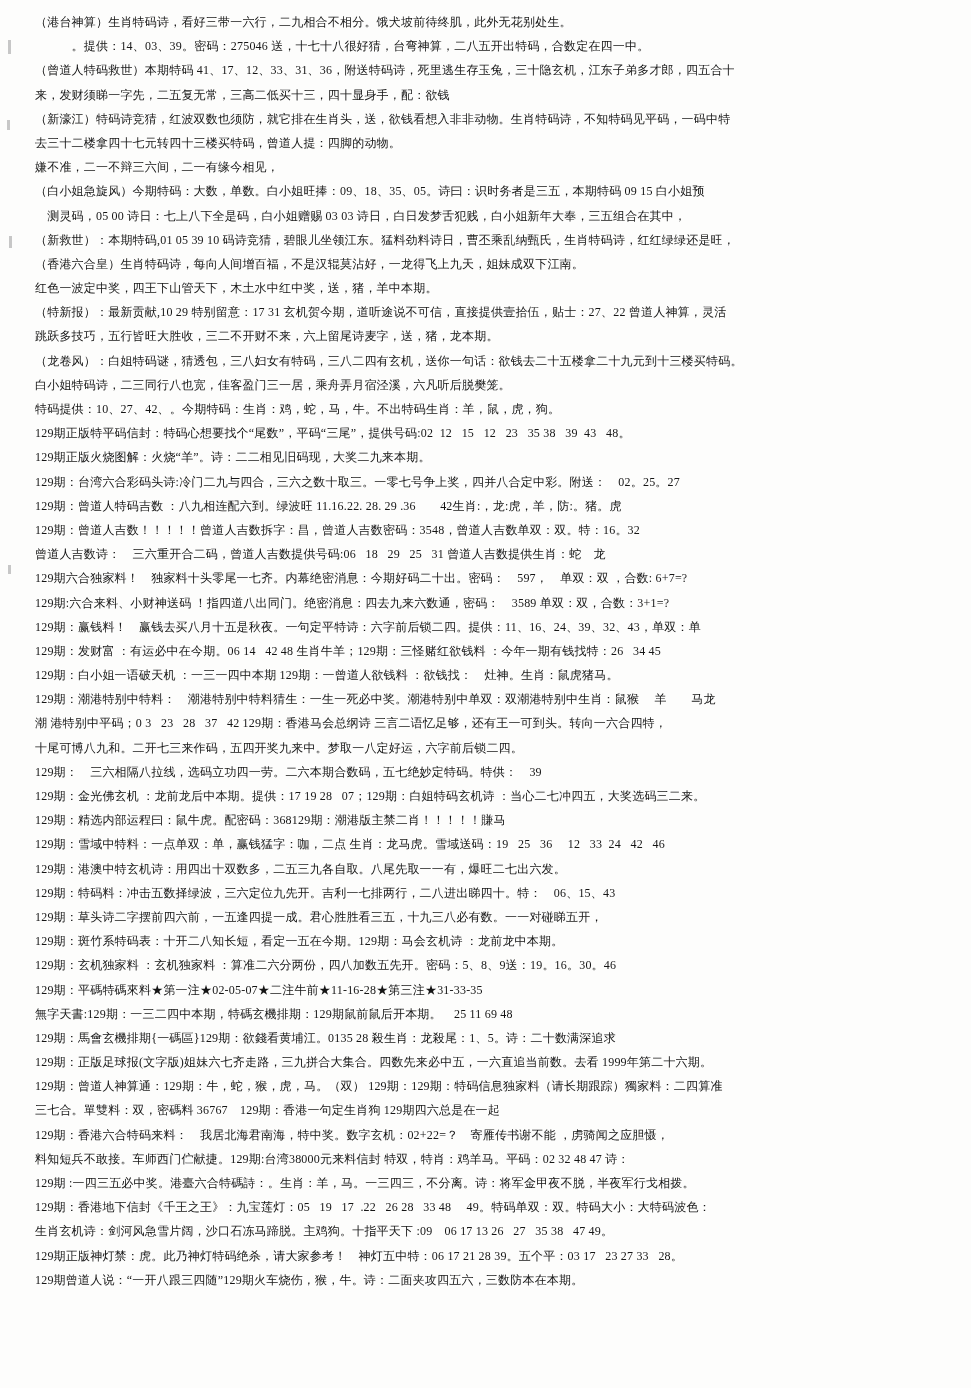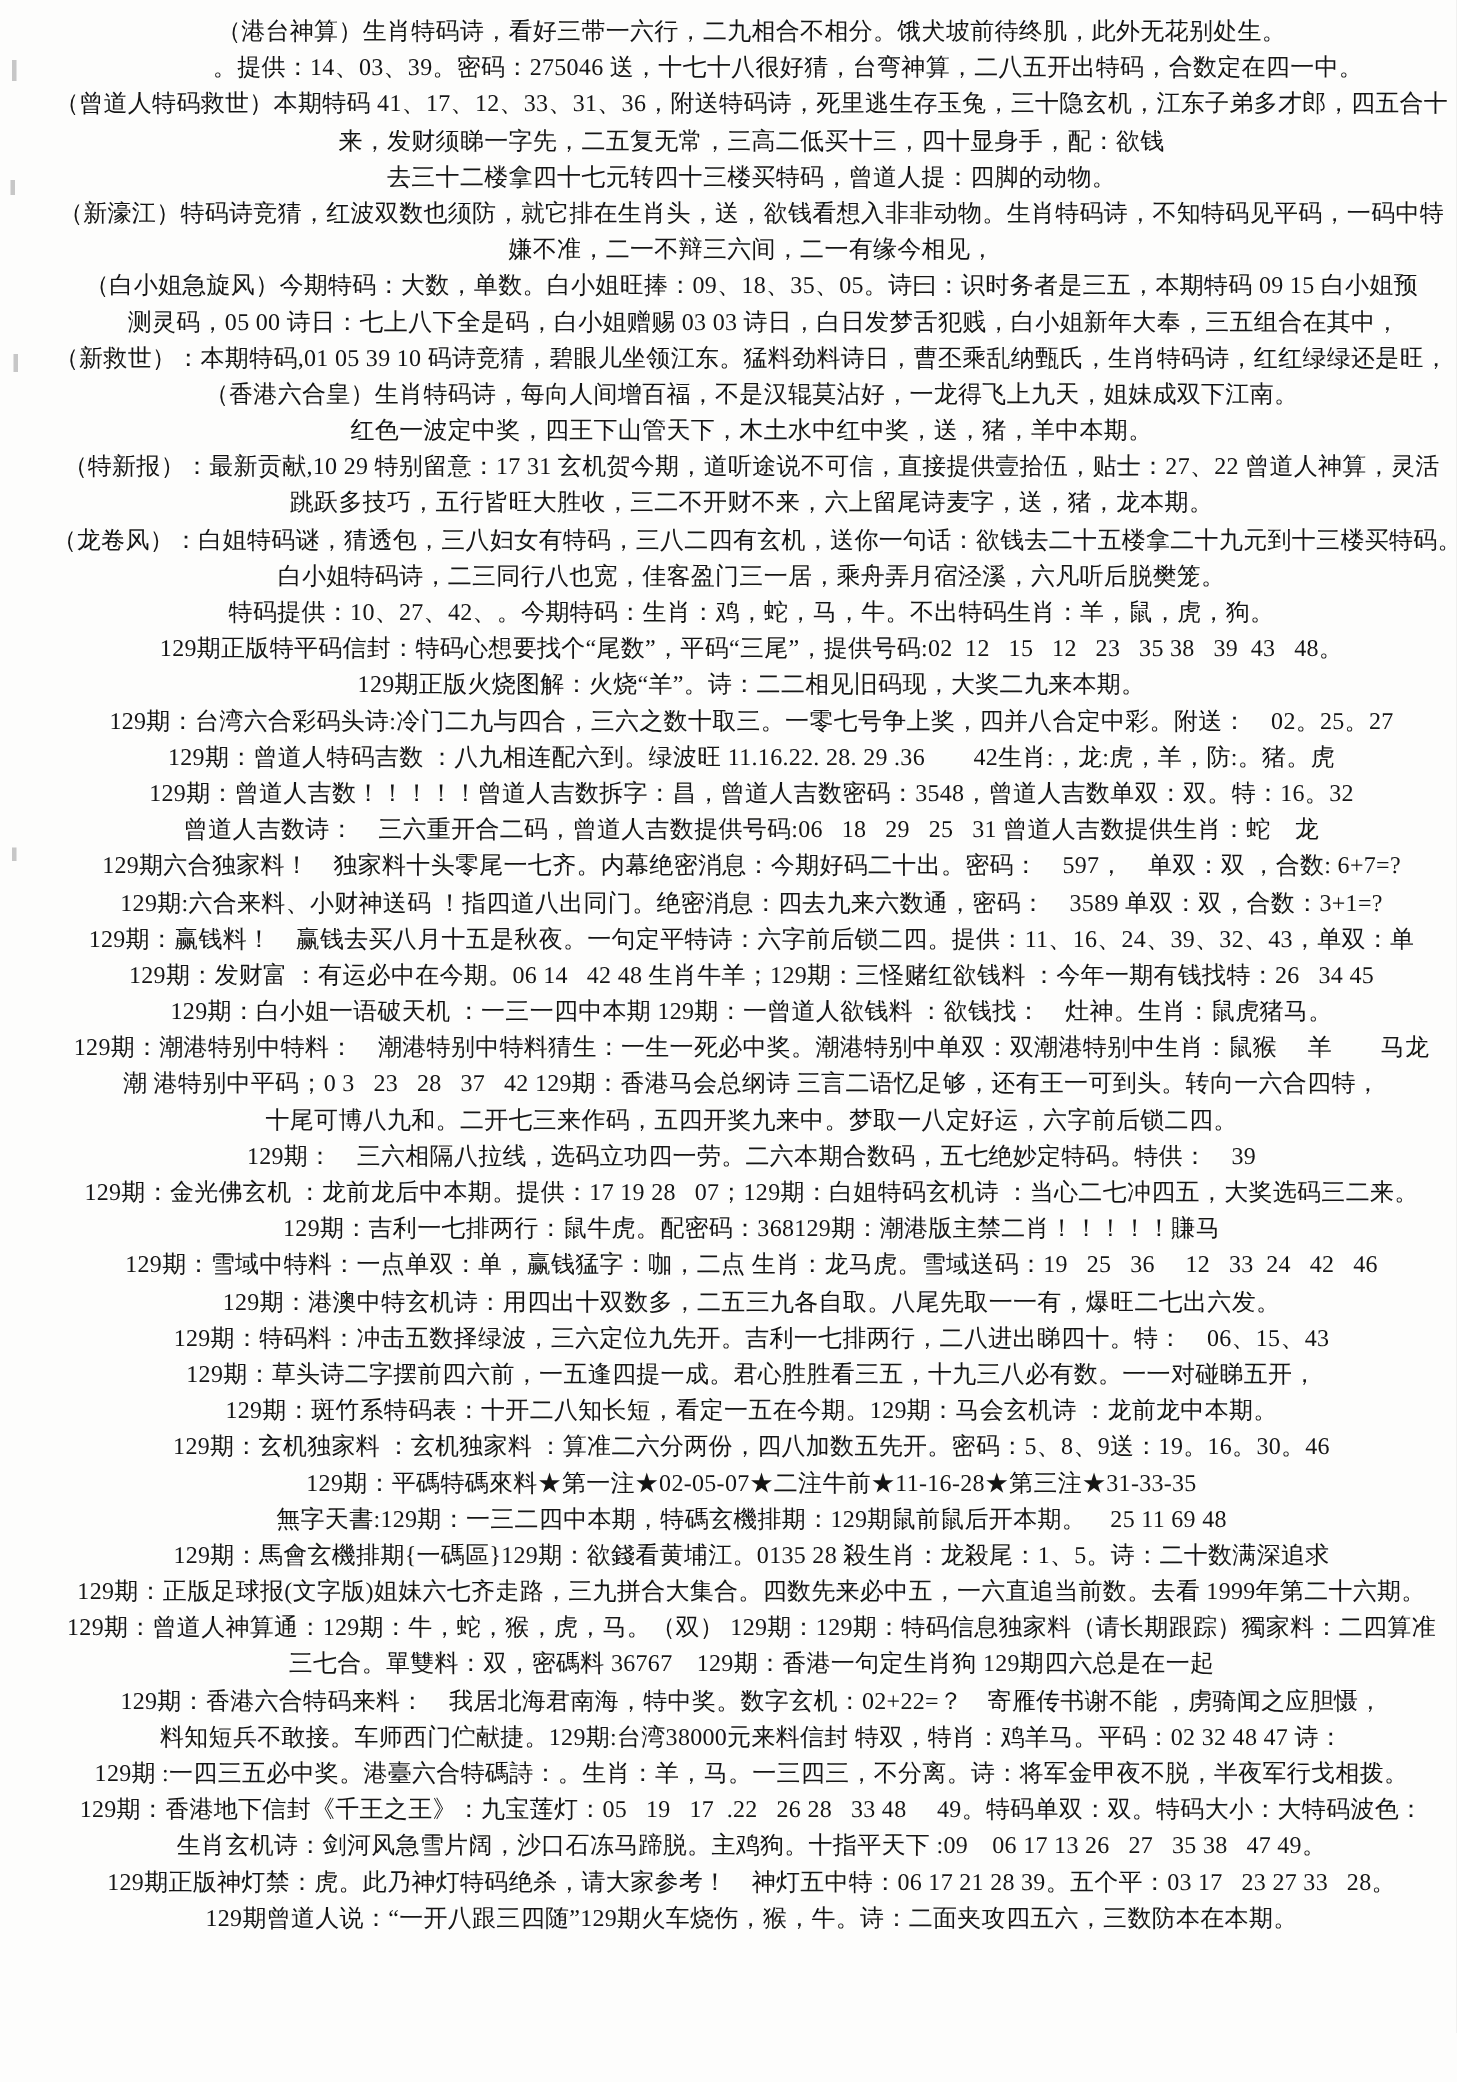--- a/index.html
+++ b/index.html
@@ -18,27 +18,26 @@
   }
   .text-block {
     position: absolute;
     left: 35px;
     top: 10px;
     right: 4px;
   }
   .line {
     height: 24.2px;
     line-height: 24.2px;
-    font-size: 16px;
+    font-size: 12px;
     color: #151515;
     white-space: pre;
     overflow: visible;
     letter-spacing: 0.2px;
     font-weight: 500;
-    text-align: center;
   }
   
   .artifact {
     position: absolute;
     background: #9a9a9a;
     opacity: 0.55;
   }
   .artifact.a1 { left: 8px; top: 40px;  width: 3px; height: 14px; }
   .artifact.a2 { left: 7px; top: 120px; width: 3px; height: 10px; }
   .artifact.a3 { left: 9px; top: 236px; width: 3px; height: 12px; }
@@ -50,22 +49,22 @@
 <div class="page">
   <span class="artifact a1"></span>
   <span class="artifact a2"></span>
   <span class="artifact a3"></span>
   <span class="artifact a4"></span>
   <div class="text-block" id="text-block">
       <div class="line">（港台神算）生肖特码诗，看好三带一六行，二九相合不相分。饿犬坡前待终肌，此外无花别处生。</div>
       <div class="line">　　　。提供：14、03、39。密码：275046 送，十七十八很好猜，台弯神算，二八五开出特码，合数定在四一中。</div>
       <div class="line">（曾道人特码救世）本期特码 41、17、12、33、31、36，附送特码诗，死里逃生存玉兔，三十隐玄机，江东子弟多才郎，四五合十</div>
       <div class="line">来，发财须睇一字先，二五复无常，三高二低买十三，四十显身手，配：欲钱</div>
+      <div class="line">（新濠江）特码诗竞猜，红波双数也须防，就它排在生肖头，送，欲钱看想入非非动物。生肖特码诗，不知特码见平码，一码中特</div>
       <div class="line">去三十二楼拿四十七元转四十三楼买特码，曾道人提：四脚的动物。</div>
-      <div class="line">（新濠江）特码诗竞猜，红波双数也须防，就它排在生肖头，送，欲钱看想入非非动物。生肖特码诗，不知特码见平码，一码中特</div>
       <div class="line">嫌不准，二一不辩三六间，二一有缘今相见，</div>
       <div class="line">（白小姐急旋风）今期特码：大数，单数。白小姐旺捧：09、18、35、05。诗曰：识时务者是三五，本期特码 09 15 白小姐预</div>
       <div class="line">　测灵码，05 00 诗日：七上八下全是码，白小姐赠赐 03 03 诗日，白日发梦舌犯贱，白小姐新年大奉，三五组合在其中，</div>
       <div class="line">（新救世）：本期特码,01 05 39 10 码诗竞猜，碧眼儿坐领江东。猛料劲料诗日，曹丕乘乱纳甄氏，生肖特码诗，红红绿绿还是旺，</div>
       <div class="line">（香港六合皇）生肖特码诗，每向人间增百福，不是汉辊莫沾好，一龙得飞上九天，姐妹成双下江南。</div>
       <div class="line">红色一波定中奖，四王下山管天下，木土水中红中奖，送，猪，羊中本期。</div>
       <div class="line">（特新报）：最新贡献,10 29 特别留意：17 31 玄机贺今期，道听途说不可信，直接提供壹拾伍，贴士：27、22 曾道人神算，灵活</div>
       <div class="line">跳跃多技巧，五行皆旺大胜收，三二不开财不来，六上留尾诗麦字，送，猪，龙本期。</div>
       <div class="line">（龙卷风）：白姐特码谜，猜透包，三八妇女有特码，三八二四有玄机，送你一句话：欲钱去二十五楼拿二十九元到十三楼买特码。</div>
       <div class="line">白小姐特码诗，二三同行八也宽，佳客盈门三一居，乘舟弄月宿泾溪，六凡听后脱樊笼。</div>
@@ -79,21 +78,21 @@
       <div class="line">129期六合独家料！　独家料十头零尾一七齐。内幕绝密消息：今期好码二十出。密码：　597，　单双：双 ，合数: 6+7=?</div>
       <div class="line">129期:六合来料、小财神送码 ！指四道八出同门。绝密消息：四去九来六数通，密码：　3589 单双：双，合数：3+1=?</div>
       <div class="line">129期：赢钱料！　赢钱去买八月十五是秋夜。一句定平特诗：六字前后锁二四。提供：11、16、24、39、32、43，单双：单</div>
       <div class="line">129期：发财富 ：有运必中在今期。06 14   42 48 生肖牛羊；129期：三怪赌红欲钱料 ：今年一期有钱找特：26   34 45</div>
       <div class="line">129期：白小姐一语破天机 ：一三一四中本期 129期：一曾道人欲钱料 ：欲钱找：　灶神。生肖：鼠虎猪马。</div>
       <div class="line">129期：潮港特别中特料：　潮港特别中特料猜生：一生一死必中奖。潮港特别中单双：双潮港特别中生肖：鼠猴　 羊　　马龙</div>
       <div class="line">潮 港特别中平码；0 3   23   28   37   42 129期：香港马会总纲诗 三言二语忆足够，还有王一可到头。转向一六合四特，</div>
       <div class="line">十尾可博八九和。二开七三来作码，五四开奖九来中。梦取一八定好运，六字前后锁二四。</div>
       <div class="line">129期：　三六相隔八拉线，选码立功四一劳。二六本期合数码，五七绝妙定特码。特供：　39</div>
       <div class="line">129期：金光佛玄机 ：龙前龙后中本期。提供：17 19 28   07；129期：白姐特码玄机诗 ：当心二七冲四五，大奖选码三二来。</div>
-      <div class="line">129期：吉利一七排两行：鼠牛虎。配密码：368129期：潮港版主禁二肖！！！！！賺马</div>
+      <div class="line">129期：精选内部运程曰：鼠牛虎。配密码：368129期：潮港版主禁二肖！！！！！賺马</div>
       <div class="line">129期：雪域中特料：一点单双：单，赢钱猛字：咖，二点 生肖：龙马虎。雪域送码：19   25   36　 12   33  24   42   46</div>
       <div class="line">129期：港澳中特玄机诗：用四出十双数多，二五三九各自取。八尾先取一一有，爆旺二七出六发。</div>
       <div class="line">129期：特码料：冲击五数择绿波，三六定位九先开。吉利一七排两行，二八进出睇四十。特：　06、15、43</div>
       <div class="line">129期：草头诗二字摆前四六前，一五逢四提一成。君心胜胜看三五，十九三八必有数。一一对碰睇五开，</div>
       <div class="line">129期：斑竹系特码表：十开二八知长短，看定一五在今期。129期：马会玄机诗 ：龙前龙中本期。</div>
       <div class="line">129期：玄机独家料 ：玄机独家料 ：算准二六分两份，四八加数五先开。密码：5、8、9送：19。16。30。46</div>
       <div class="line">129期：平碼特碼來料★第一注★02-05-07★二注牛前★11-16-28★第三注★31-33-35</div>
       <div class="line">無字天書:129期：一三二四中本期，特碼玄機排期：129期鼠前鼠后开本期。　25 11 69 48</div>
       <div class="line">129期：馬會玄機排期{一碼區}129期：欲錢看黄埔江。0135 28 殺生肖：龙殺尾：1、5。诗：二十数满深追求</div>
       <div class="line">129期：正版足球报(文字版)姐妹六七齐走路，三九拼合大集合。四数先来必中五，一六直追当前数。去看 1999年第二十六期。</div>

